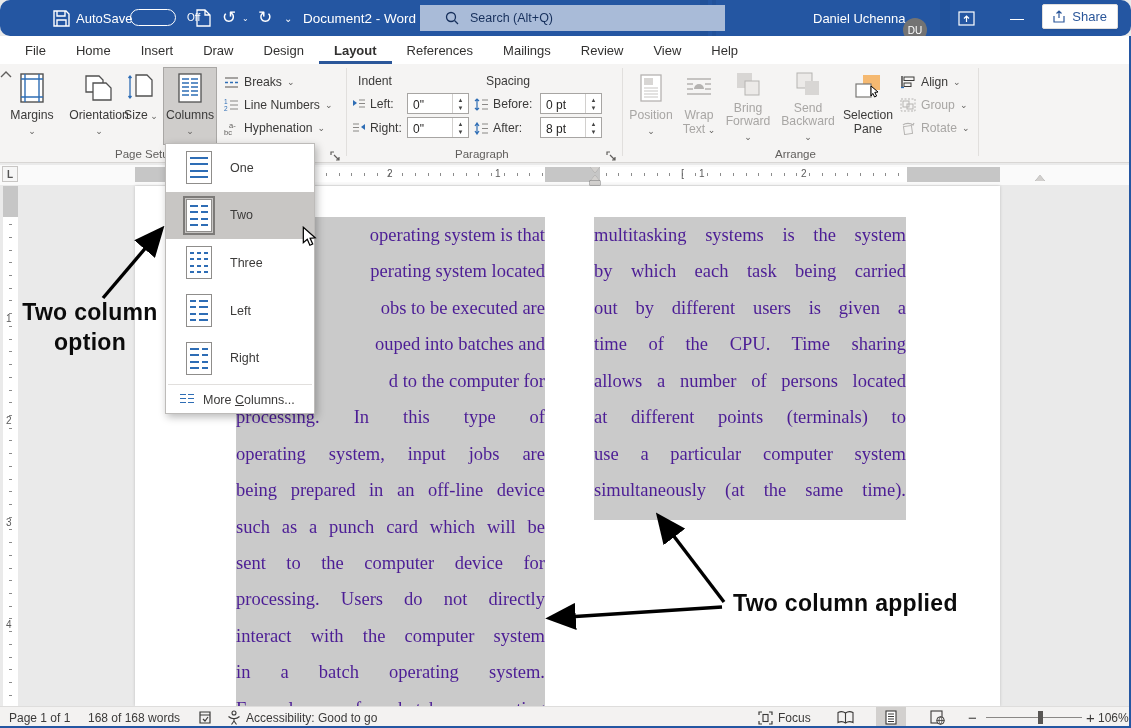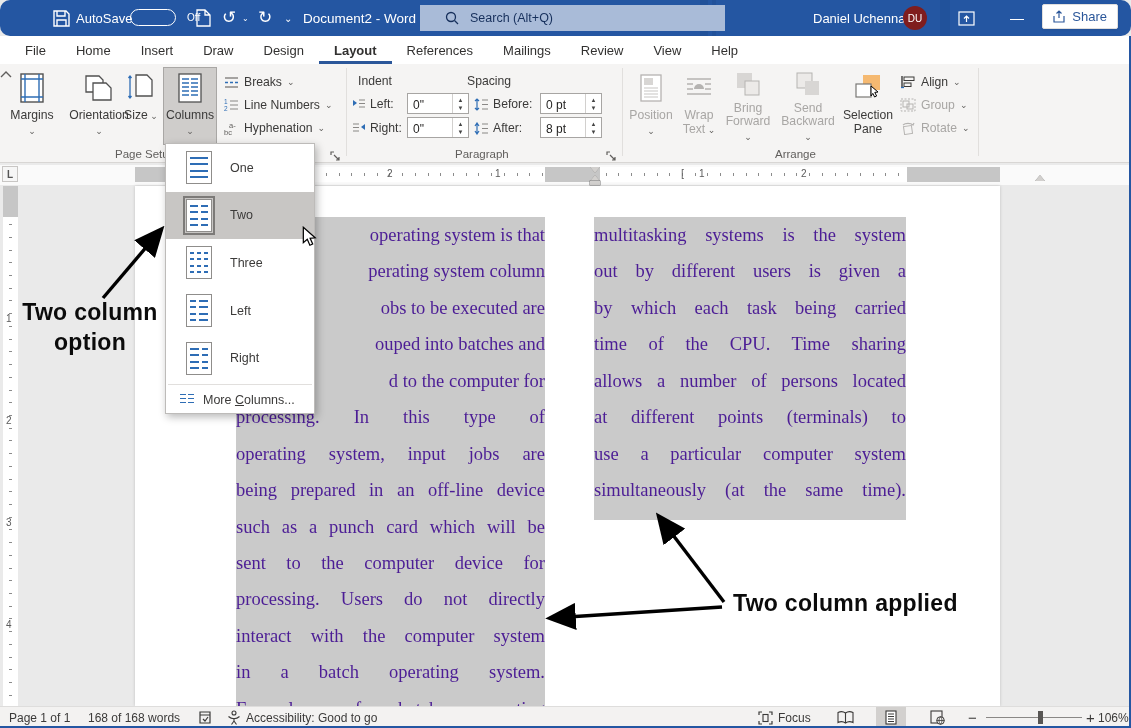--- a/index.html
+++ b/index.html
@@ -8,21 +8,21 @@
 
   
   .titlebar{position:absolute;left:0;top:0;width:1131px;height:36px;background:#2456a2;color:#fff;border-radius:10px;}
   .tb-deco{position:absolute;top:0;height:36px;background:#1d4b8f;}
   .tb-item{position:absolute;top:0;height:36px;display:flex;align-items:center;color:#fff;font-size:13px;}
   .autosave-pill{position:absolute;left:130px;top:9px;width:46px;height:17px;border:1px solid #fff;border-radius:9px;display:flex;align-items:center;padding:0 4px;gap:4px;box-sizing:border-box;}
   .autosave-knob{width:9px;height:9px;border-radius:50%;background:#fff;}
   .autosave-pill span{font-size:10px;color:#fff;margin-left:48px;}
   .tb-glyph{font-size:17px;line-height:36px;}
   .searchbox{position:absolute;left:420px;top:5px;width:305px;height:26px;background:#a9bbd8;display:flex;align-items:center;gap:10px;padding-left:28px;box-sizing:border-box;color:#17305c;font-size:12.5px;}
-  .avatar{position:absolute;left:903px;top:6px;width:24px;height:24px;border-radius:50%;background:#7f1d1d;display:flex;align-items:center;justify-content:center;font-size:10px;color:#fff;}
+  .avatar{position:absolute;left:903px;top:18px;width:24px;height:24px;border-radius:50%;background:#737373;display:flex;align-items:center;justify-content:center;font-size:10px;color:#fff;}
   .winbtn{position:absolute;top:0;width:44px;height:36px;display:flex;align-items:center;justify-content:center;color:#fff;font-size:14px;}
 
   
   .tabrow{position:absolute;left:0;top:36px;width:1131px;height:28px;background:#fff;display:flex;align-items:stretch;padding-left:10px;box-sizing:border-box;}
   .tab{padding:0 15px;display:flex;align-items:center;font-size:13px;color:#323130;}
   .tab.active{font-weight:700;box-shadow:inset 0 -3px 0 #2b579a;}
   .sharebtn{position:absolute;right:13px;top:4px;height:23px;display:flex;align-items:center;gap:5px;padding:0 10px;background:#fff;border:1px solid #e1dfdd;border-radius:2px;color:#2b579a;font-size:13px;box-shadow:0 1px 2px rgba(0,0,0,.08);}
 
   
   .ribbon{position:absolute;left:0;top:64px;width:1131px;height:98px;background:#f5f4f3;border-bottom:1px solid #d8d6d4;}
@@ -240,21 +240,21 @@
     </div>
     <div class="grouplabel" style="left:115px">Page Setup</div>
     <div class="launcher" style="left:330px;top:84px">
       <svg width="11" height="11" viewBox="0 0 11 11">
           <path d="M1 4 v-3 h3 M4 4 l5 5 M9 6 v3 h-3" fill="none" stroke="#605e5c" stroke-width="1.2"></path>
         </svg>
     </div>
     <div class="vsep" style="left:346px"></div>
 
     <div class="fieldlbl" style="left:358px;top:6px">Indent</div>
-    <div class="fieldlbl" style="left:467px;top:6px">Spacing</div>
+    <div class="fieldlbl" style="left:486px;top:6px">Spacing</div>
 
     <div class="fieldlbl" style="left:352px;top:29px">
       <svg width="14" height="12" viewBox="0 0 14 12">
           <path d="M1 2 L5 5 L1 8" fill="#2e6db5"></path>
           <path d="M7 2 h6 M7 5.5 h6 M7 9 h6" stroke="#8a8886" stroke-width="1.2"></path>
         </svg>
       <span>Left:</span>
     </div>
     <div class="spinbox" style="left:407px;top:29px">
       <input readonly="" value="0&quot;" style="">
@@ -422,21 +422,21 @@
     <span class="vnum" style="top:229px">2</span>
     <span class="vnum" style="top:331px">3</span>
     <span class="vnum" style="top:433px">4</span>
   </div>
 
   <div class="page">
     <div class="colL docfont">
       <div class="fragments">
 
       <div class="docline" style="">operating system is that</div>
-          <div class="docline" style="">perating system column</div>
+          <div class="docline" style="">perating system located</div>
           <div class="docline" style="">obs to be executed are</div>
           <div class="docline" style="">ouped into batches and</div>
           <div class="docline" style="">d to the computer for</div>
         </div>
       <div>
 
       <div class="docline" style="">processing. In this type of</div>
           <div class="docline" style="">operating system, input jobs are</div>
           <div class="docline" style="">being prepared in an off-line device</div>
           <div class="docline" style="">such as a punch card which will be</div>
@@ -444,22 +444,22 @@
           <div class="docline" style="">processing. Users do not directly</div>
           <div class="docline" style="">interact with the computer system</div>
           <div class="docline" style="">in a batch operating system.</div>
           <div class="docline" style="">Examples of batch operating</div>
         </div>
     </div>
     <div class="colR docfont">
       <div>
 
       <div class="docline" style="">multitasking systems is the system</div>
+          <div class="docline" style="">by which each task being carried</div>
           <div class="docline" style="">out by different users is given a</div>
-          <div class="docline" style="">by which each task being carried</div>
           <div class="docline" style="">time of the CPU. Time sharing</div>
           <div class="docline" style="">allows a number of persons located</div>
           <div class="docline" style="">at different points (terminals) to</div>
           <div class="docline" style="">use a particular computer system</div>
           <div class="docline" style="">simultaneously (at the same time).</div>
         </div>
     </div>
   </div>
 
   <div class="menu">

